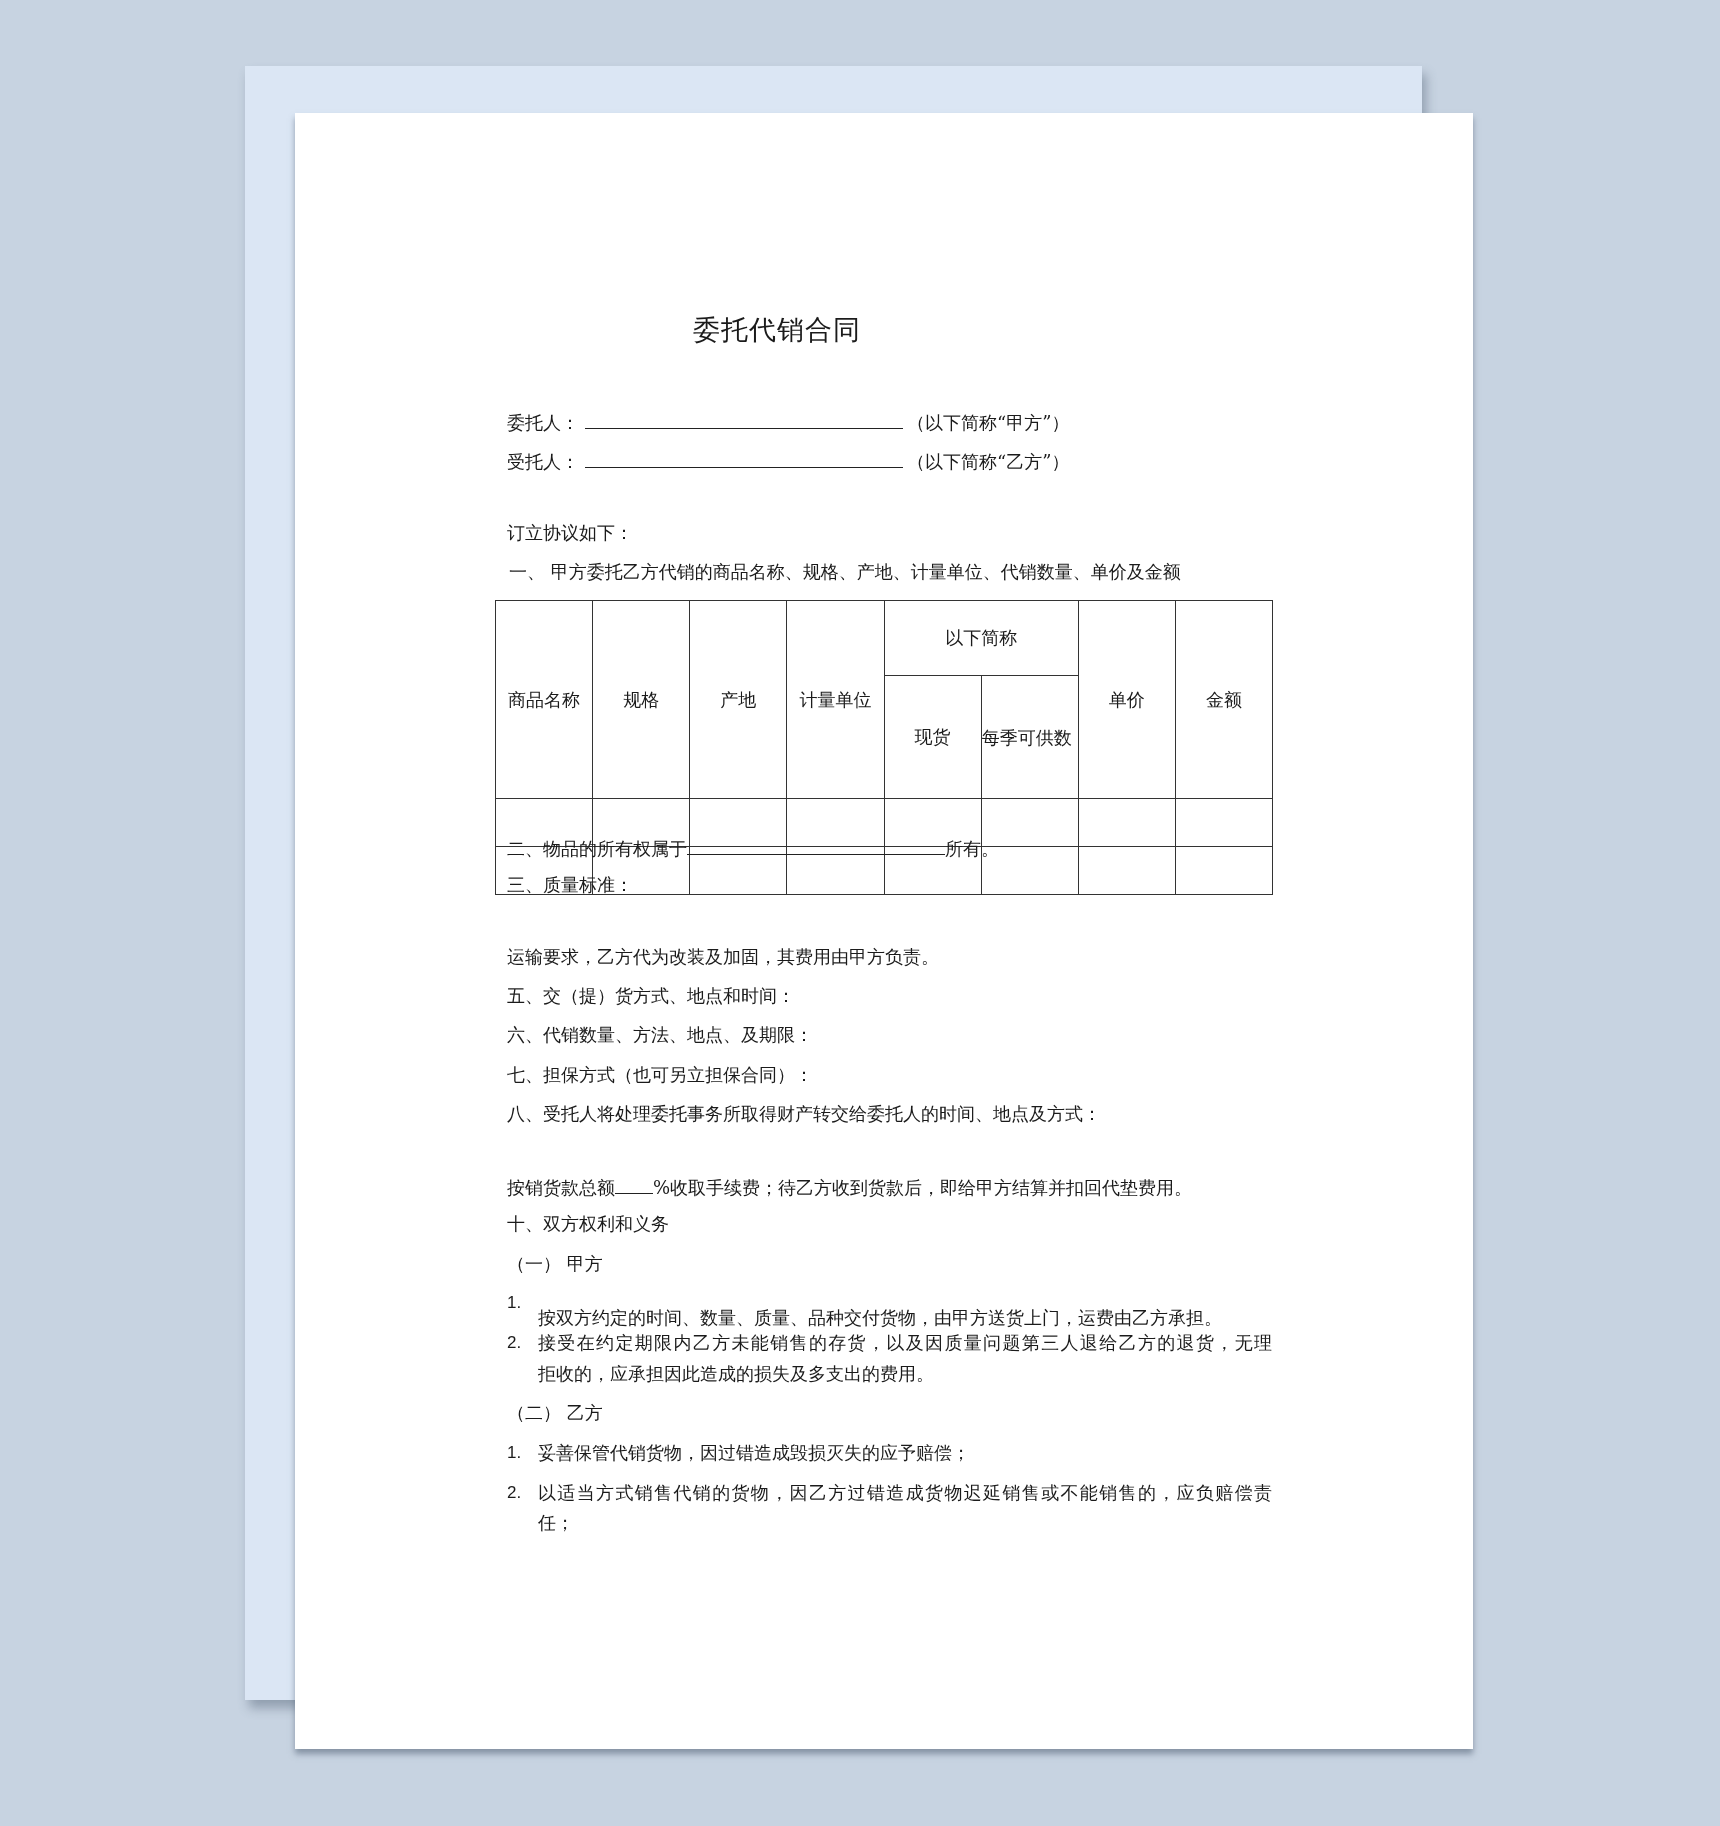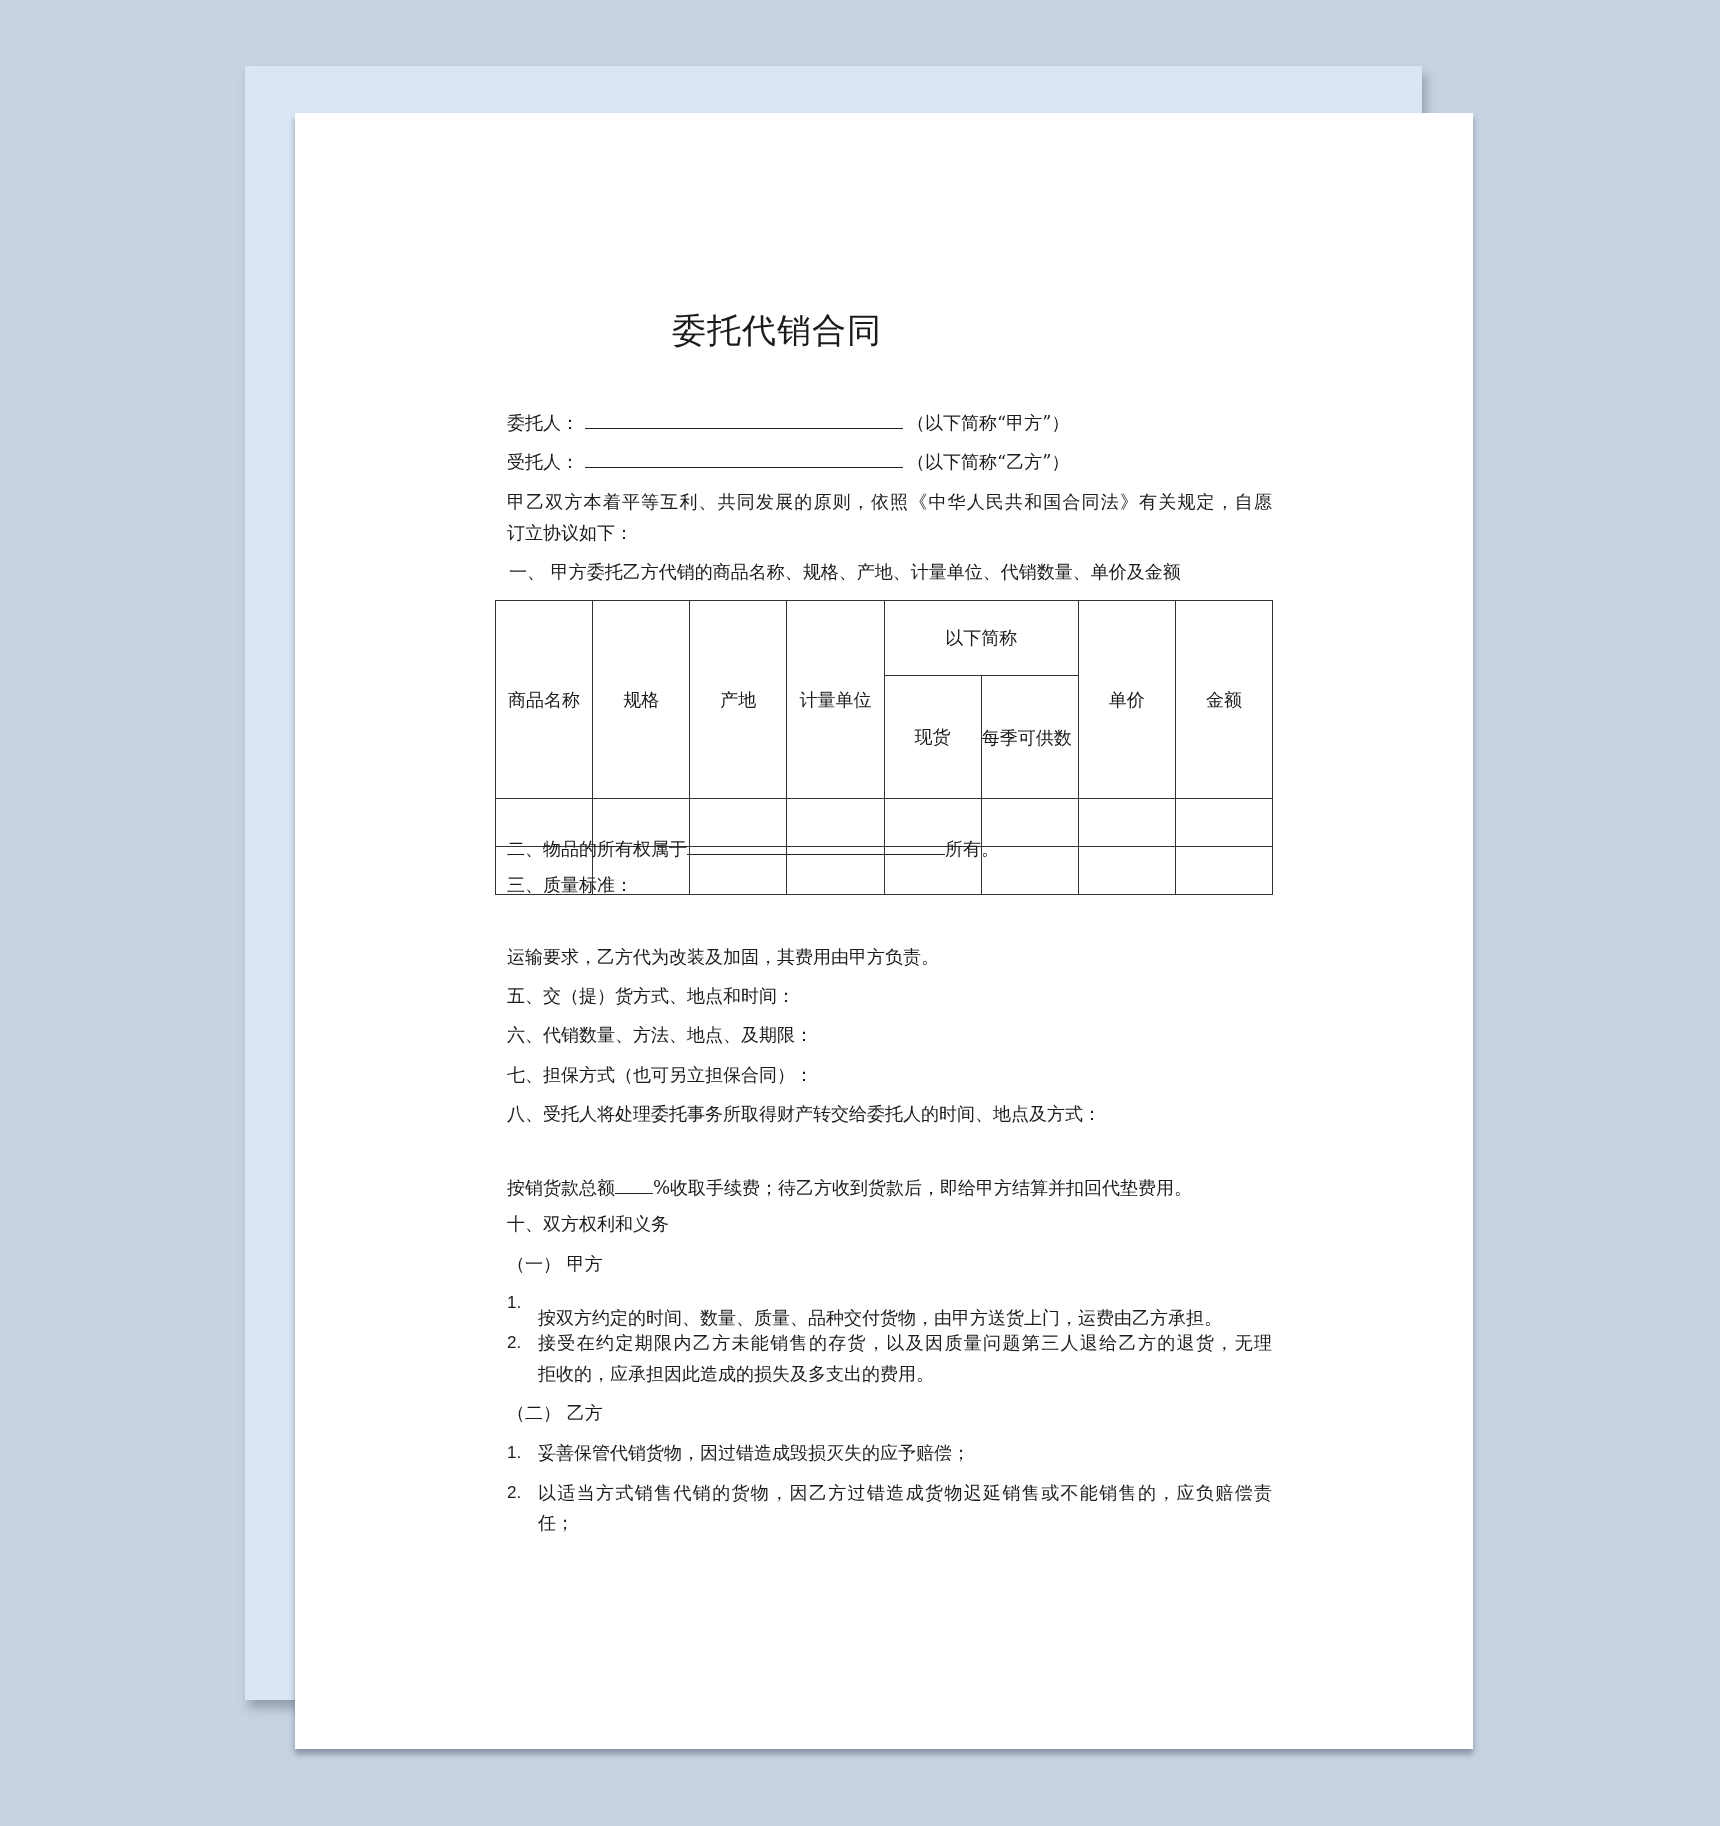--- a/index.html
+++ b/index.html
@@ -3,21 +3,21 @@
 <meta charset="utf-8">
 <style>
   html,body{margin:0;padding:0;}
   body{width:1720px;height:1826px;background:#c7d3e1;position:relative;overflow:hidden;
        font-family:"DejaVu Serif","Liberation Serif",serif;color:#1b1b1b;}
   .back-page{position:absolute;left:245px;top:66px;width:1177px;height:1634px;background:#dbe6f4;
        box-shadow:4px 8px 10px rgba(80,95,115,0.45);}
   .front-page{position:absolute;left:295px;top:113px;width:1178px;height:1636px;background:#ffffff;
        box-shadow:0 5px 6px rgba(80,95,115,0.55);}
   .abs{position:absolute;white-space:nowrap;font-size:18px;line-height:22px;}
-  .title{position:absolute;left:0;width:964px;top:195px;text-align:center;font-size:34px;line-height:44px;letter-spacing:1px;}
+  .title{position:absolute;left:0;width:964px;top:195px;text-align:center;font-size:27px;line-height:44px;letter-spacing:1px;}
   .blank{display:inline-block;border-bottom:1.5px solid #222;height:18px;vertical-align:baseline;}
   .just{position:absolute;font-size:18px;line-height:22px;text-align:justify;text-align-last:justify;white-space:normal;}
   table.goods{position:absolute;left:200px;top:487px;width:778px;border-collapse:collapse;table-layout:fixed;}
   table.goods td{border:1.3px solid #333;text-align:center;font-size:18px;padding:0;}
   .num{position:absolute;font-family:"Liberation Sans",sans-serif;font-size:17px;}
 </style>
 </head>
 <body>
 
 <div class="back-page"></div>
@@ -25,21 +25,20 @@
 <div class="front-page">
   <div class="title">委托代销合同</div>
 
   <div class="abs" style="left:212px;top:336px;">
     <span>受托人：</span><span class="blank" style="width:318px;margin-left:6px;"></span><span style="margin-left:4px;">（以下简称“乙方”）</span>
   </div>
   <div class="abs" style="left:212px;top:297px;">
     <span>委托人：</span><span class="blank" style="width:318px;margin-left:6px;"></span><span style="margin-left:4px;">（以下简称“甲方”）</span>
   </div>
 
-  <div class="just" style="left:212px;top:378px;width:765px;">甲乙双方本着平等互利、共同发展的原则，依照《中华人民共和国合同法》有关规定，自愿</div>
   <div class="abs" style="left:212px;top:409px;">订立协议如下：</div>
   <div class="abs" style="left:214px;top:448px;">一、 甲方委托乙方代销的商品名称、规格、产地、计量单位、代销数量、单价及金额</div>
 
   <table class="goods">
     <colgroup>
         <col>
         <col>
         <col>
         <col>
         <col>

